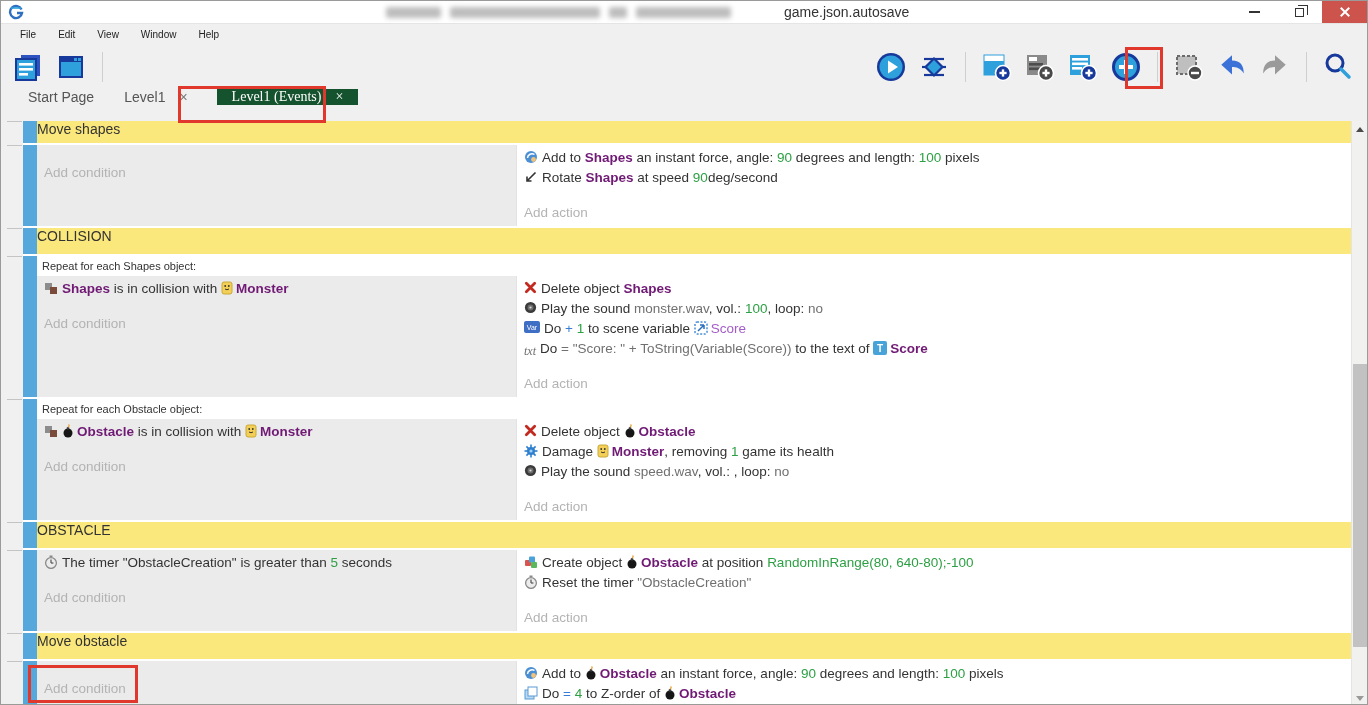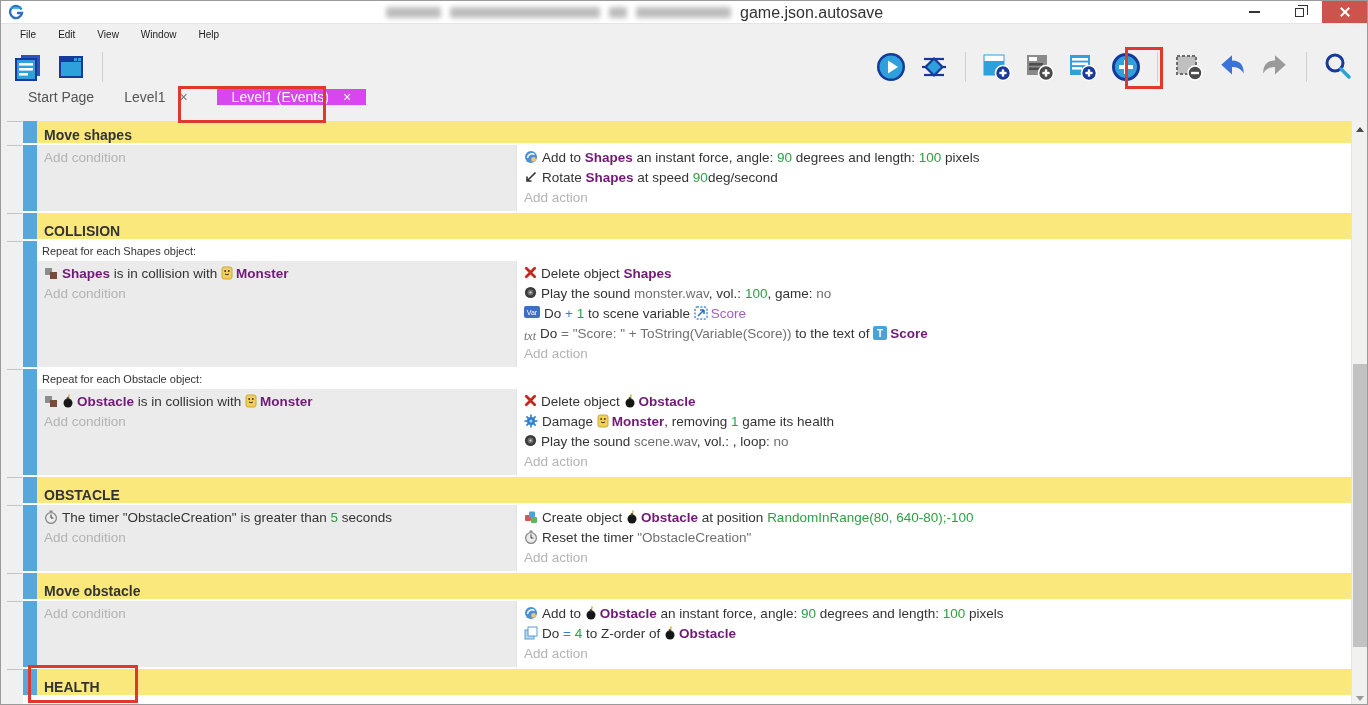--- a/index.html
+++ b/index.html
@@ -10,21 +10,21 @@
     background:#fff; border:1px solid #9a9a9a;
   }
   .window { position:relative; width:100%; height:100%; }
 
   
   .titlebar { height:22px; background:#ffffff; position:relative; }
   .applogo { position:absolute; left:7px; top:3px; }
   .title-group { position:absolute; left:385px; top:5px; display:flex; align-items:center; gap:9px; }
   .blurb { height:11px; background:#bdbdbd; border-radius:2px; filter:blur(2.5px); }
   .b1{width:55px}.b2{width:150px}.b3{width:18px}.b4{width:95px}
-  .title-text { font-size:16px; color:#333; line-height:13px; filter:none; }
+  .title-text { font-size:14px; color:#333; line-height:13px; filter:none;margin-left:44px; }
   .controls { position:absolute; right:0; top:0; display:flex; }
   .ctrl { width:45px; height:22px; display:flex; align-items:center; justify-content:center; }
   .glyph-min { width:11px; height:2px; background:#333; }
   .glyph-restore { width:9px; height:9px; border:1.5px solid #333; position:relative; background:#fff; }
   .glyph-restore::before { content:""; position:absolute; left:2px; top:-4px; width:9px; height:9px; border:1.5px solid #333; border-left:none; border-bottom:none; }
   .ctrl-close { background:#cd544d; }
   .glyph-x { position:relative; width:12px; height:12px; }
   .glyph-x::before,.glyph-x::after { content:""; position:absolute; left:5px; top:0; width:2px; height:12px; background:#fff; }
   .glyph-x::before{ transform:rotate(45deg);} .glyph-x::after{ transform:rotate(-45deg);}
 
@@ -36,48 +36,48 @@
   .toolbar { height:44px; background:#f0f0f0; display:flex; align-items:center; justify-content:space-between; padding:0 12px 0 10px; }
   .tb-group { display:flex; align-items:center; gap:9px; }
   .tb-sep { width:1px; height:30px; background:#cfcfcf; margin:0 5px; }
   .tb-btn { width:34px; height:34px; display:flex; align-items:center; justify-content:center; }
   .tb-btn svg { display:block; }
 
   
   .tabbar { height:32px; background:#f0f0f0; display:flex; align-items:flex-start; padding-left:12px; font-size:14px; color:#555; }
   .tab { display:flex; align-items:center; padding:0 15px; gap:14px; }
   .tab .x { font-size:14px; color:#777; }
-  .tab.active { background:#d946ef; color:#fff; margin-left:14px; }
+  .tab.active { background:#14532d; color:#fff; margin-left:14px;font-family:Liberation Serif, serif; }
   .tab.active .x { color:#fff; }
 
   
   .events { position:relative; height:585px; overflow:hidden; padding-right:16px;
             background:linear-gradient(to right,#f0f0f0 22px,#ffffff 22px); }
   .block { display:flex; margin-bottom:2px; }
   .gutter { width:22px; flex:none; position:relative; }
   .gutter::before { content:""; position:absolute; left:6px; top:0; width:15px; border-top:1px solid #c4c4c4; }
   .bluebar { width:14px; flex:none; background:#56a8dc; }
   .content { flex:1; min-width:0; }
-  .comment { background:#fbe87c; height:26px; display:flex; align-items:flex-end; padding-left:7px; font-size:14px; color:#333;font-weight:bold; }
+  .comment { background:#fbe87c; height:26px; display:flex; align-items:flex-start; font-size:14px; color:#333; }
   .comment.small { height:22px; }
   .ev-header { height:20px; line-height:20px; padding-left:5px; font-size:11px; color:#333; background:#fff; }
   .ev-body { display:flex; }
   .cond { width:480px; flex:none; background:#ebebeb; padding:3px 0; border-right:1px solid #e3e3e3; }
   .act { flex:1; background:#fff; padding:3px 0; }
   .line { height:20px; line-height:20px; padding-left:7px; font-size:13.5px; color:#333; white-space:nowrap; overflow:hidden; }
   .line .icon { display:inline-block; vertical-align:-2px; margin-right:4px; }
   .line .icon.inline { margin:0 3px 0 0; }
   .line .icon svg { display:inline-block; vertical-align:top; }
   .seg-t { color:#333; }
   .seg-obj { color:#701a75; font-weight:bold; }
   .seg-val { color:#2da044; }
   .seg-ex { color:#707070; }
   .seg-op { color:#3a7bd5; }
   .seg-purple { color:#a45cc9; }
-  .line.ph { color:#b3b3b3; }
+  .line.ph { color:#b3b3b3;margin-top:15px; }
   .txti { font-style:italic; color:#6e6e6e; font-size:12px; font-family:"Liberation Serif", serif; }
 
   
   .vscroll { position:absolute; right:0; top:120px; width:16px; height:585px; background:#f1f1f0; border-left:1px solid #e4e4e4; }
   .varrow { position:absolute; left:0; width:15px; height:16px; display:flex; align-items:center; justify-content:center; }
   .tri-up { width:0; height:0; border-left:4px solid transparent; border-right:4px solid transparent; border-bottom:5px solid #4a4a4a; }
   .tri-down { width:0; height:0; border-left:4px solid transparent; border-right:4px solid transparent; border-top:5px solid #9a9a9a; }
   .vthumb { position:absolute; left:1px; width:14px; top:243px; height:283px; background:#c2c2c2; }
 
   
@@ -327,21 +327,21 @@
               <div class="line ph">Add condition</div>
             </div>
             <div class="act">
               <div class="line"><span class="icon"><svg width="13" height="13" viewBox="0 0 14 14">
                     <path d="M2.5 2.5 L11.5 11.5 M11.5 2.5 L2.5 11.5" stroke="#c22a21" stroke-width="3" stroke-linecap="round"></path>
                   </svg></span><span class="seg-t">Delete object </span><span class="seg-obj">Shapes</span></div>
               <div class="line"><span class="icon"><svg width="13" height="13" viewBox="0 0 14 14">
                     <circle cx="7" cy="7" r="6" fill="#3b3b3b"></circle>
                     <circle cx="7" cy="7" r="3.2" fill="#6e6e6e"></circle>
                     <circle cx="7" cy="7" r="1.2" fill="#d8d8d8"></circle>
-                  </svg></span><span class="seg-t">Play the sound </span><span class="seg-ex">monster.wav</span><span class="seg-t">, vol.: </span><span class="seg-val">100</span><span class="seg-t">, game: </span><span class="seg-ex">no</span></div>
+                  </svg></span><span class="seg-t">Play the sound </span><span class="seg-ex">monster.wav</span><span class="seg-t">, vol.: </span><span class="seg-val">100</span><span class="seg-t">, loop: </span><span class="seg-ex">no</span></div>
               <div class="line"><span class="icon"><svg width="16" height="12" viewBox="0 0 16 12">
                     <rect width="16" height="12" rx="2" fill="#3f6fc4"></rect>
                     <text x="8" y="9" font-size="7" fill="#fff" text-anchor="middle" font-family="Liberation Sans,sans-serif">Var</text>
                   </svg></span><span class="seg-t">Do </span><span class="seg-op">+ </span><span class="seg-val">1</span><span class="seg-t"> to scene variable </span><span class="icon inline"><svg width="14" height="14" viewBox="0 0 14 14">
                     <rect x="1" y="1" width="12" height="12" rx="2" fill="#fff" stroke="#4a90d9" stroke-width="1.5" stroke-dasharray="2 1.5"></rect>
                     <path d="M4 10 L10 4 M10 4 L10 8 M10 4 L6 4" stroke="#2d6fc0" stroke-width="1.5" fill="none"></path>
                   </svg></span><span class="seg-purple">Score</span></div>
               <div class="line"><span class="icon"><i class="txti">txt</i></span><span class="seg-t">Do </span><span class="seg-ex">= "Score: " + ToString(Variable(Score))</span><span class="seg-t"> to the text of </span><span class="icon inline"><svg width="14" height="14" viewBox="0 0 14 14">
                     <rect width="14" height="14" rx="2" fill="#4aa3d8"></rect>
                     <text x="7" y="11" font-size="10" font-weight="bold" fill="#fff" text-anchor="middle" font-family="Liberation Sans,sans-serif">T</text>
@@ -393,21 +393,21 @@
                   </svg></span><span class="seg-t">Damage </span><span class="icon inline"><svg width="12" height="14" viewBox="0 0 12 14">
                     <rect x="1" y="1" width="10" height="12" rx="2" fill="#f3cf57" stroke="#c9a93a"></rect>
                     <circle cx="4.2" cy="5" r="0.9" fill="#333"></circle>
                     <circle cx="7.8" cy="5" r="0.9" fill="#333"></circle>
                     <path d="M4 8 Q6 9.5 8 8" stroke="#333" stroke-width="1" fill="none"></path>
                   </svg></span><span class="seg-obj">Monster</span><span class="seg-t">, removing </span><span class="seg-val">1</span><span class="seg-t"> game its health</span></div>
               <div class="line"><span class="icon"><svg width="13" height="13" viewBox="0 0 14 14">
                     <circle cx="7" cy="7" r="6" fill="#3b3b3b"></circle>
                     <circle cx="7" cy="7" r="3.2" fill="#6e6e6e"></circle>
                     <circle cx="7" cy="7" r="1.2" fill="#d8d8d8"></circle>
-                  </svg></span><span class="seg-t">Play the sound </span><span class="seg-ex">scene.wav</span><span class="seg-t">, vol.: , loop: </span><span class="seg-ex">no</span></div>
+                  </svg></span><span class="seg-t">Play the sound </span><span class="seg-ex">speed.wav</span><span class="seg-t">, vol.: , loop: </span><span class="seg-ex">no</span></div>
               <div class="line ph">Add action</div>
             </div>
           </div>
         </div>
       </div>
       <div class="block">
         <div class="gutter"></div>
         <div class="bluebar"></div>
         <div class="content comment">
           <span>OBSTACLE</span>

